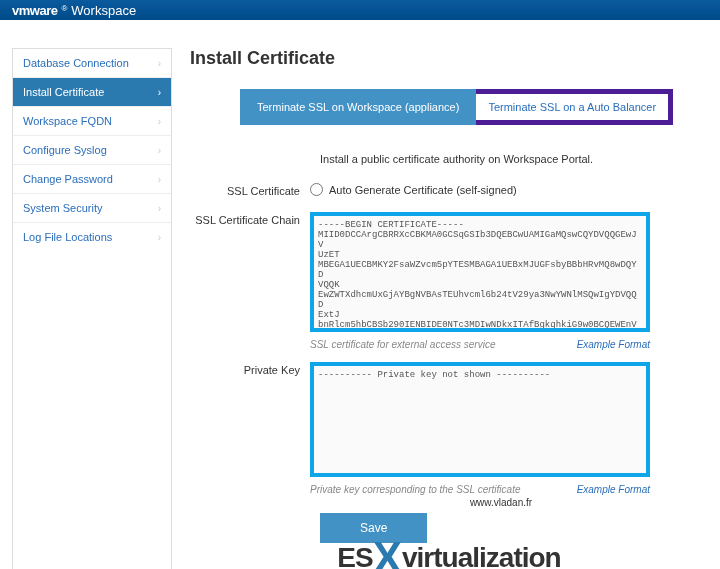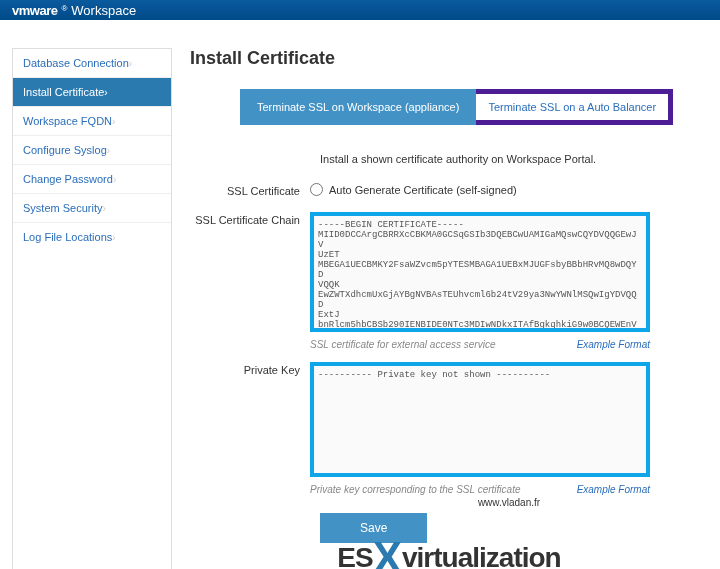--- a/index.html
+++ b/index.html
@@ -5,21 +5,21 @@
 * { box-sizing: border-box; margin: 0; padding: 0; }
 body { font-family: Arial, Helvetica, sans-serif; font-size: 12px; color: #333; background: #fff; width: 720px; }
 .header { background: linear-gradient(#0a5a9e, #004a88); height: 20px; display: flex; align-items: center; padding: 0 12px; }
 .brand { color: #fff; font-size: 13px; display: flex; align-items: baseline; gap: 4px; }
 .brand .vmw { font-weight: bold; letter-spacing: -0.5px; }
 .brand .reg { font-size: 8px; position: relative; top: -4px; }
 .brand .ws { font-weight: normal; }
 .stripe { height: 20px; background: #fff; border-bottom: 1px solid transparent; }
 .body { display: flex; padding: 8px 12px 20px 12px; gap: 18px; }
 .sidebar { width: 160px; border: 1px solid #ddd; background: #fff; }
-.side-item { display: flex; align-items: center; justify-content: flex-start; padding: 8px 10px; border-bottom: 1px solid #eee; color: #2a6ebb; font-size: 11px; cursor: pointer; }
+.side-item { display: flex; align-items: center; justify-content: space-between; padding: 8px 10px; border-bottom: 1px solid #eee; color: #2a6ebb; font-size: 11px; cursor: pointer; }
 .side-item:last-child { border-bottom: none; }
 .side-item.active { background: #2a7ab0; color: #fff; }
 .side-item .chev { color: #ccc; font-size: 10px; }
 .side-item.active .chev { color: #fff; }
 .main { flex: 1; }
 .page-title { font-size: 18px; font-weight: bold; margin-bottom: 20px; color: #333; }
 .tabs { display: flex; margin-left: 50px; }
 .tab { padding: 7px 12px; font-size: 11px; cursor: pointer; border: 5px solid #4c1d95; }
 .tab.active { background: #4292c6; color: #fff; border-color: #4292c6; }
 .tab.inactive { background: #fff; color: #2a6ebb; border-left: none; }
@@ -33,21 +33,21 @@
 .ta-cert { height: 120px; }
 .ta-key { height: 115px; }
 .helper-row { display: flex; justify-content: space-between; width: 340px; margin-top: 4px; font-size: 10px; }
 .helper-row .hint { color: #888; font-style: italic; }
 .helper-row .example { color: #2a6ebb; font-style: italic; cursor: pointer; }
 .save-row { margin: 18px 0 0 130px; }
 .save-btn { background: #4292c6; color: #fff; border: none; padding: 8px 40px; font-size: 12px; cursor: pointer; }
 .watermark { position: relative; text-align: center; margin-top: -30px; font-family: Arial; pointer-events: none; }
 .watermark .big { font-size: 28px; font-weight: bold; letter-spacing: -1px; color: #333; }
 .watermark .x { font-size: 44px; font-weight: bold; color: #2a7ab0; position: relative; top: 6px; }
-.watermark .url { font-size: 10px; color: #333; position: relative; top: -18px; left: 60px; }
+.watermark .url { font-size: 10px; color: #333; position: relative; top: -18px; left: 52px; }
 </style>
 </head>
 <body>
 
 <div class="header">
   <div class="brand">
     <span class="vmw">vmware</span>
       <span class="reg">®</span>
     <span class="ws">Workspace</span>
   </div>
@@ -87,21 +87,21 @@
   </div>
 
   <div class="main">
     <div class="page-title">Install Certificate</div>
 
     <div class="tabs">
       <div class="tab active">Terminate SSL on Workspace (appliance)</div>
       <div class="tab inactive">Terminate SSL on a Auto Balancer</div>
     </div>
 
-    <div class="desc">Install a shown certificate authority on Workspace Portal.</div>
+    <div class="desc">Install a public certificate authority on Workspace Portal.</div>
 
     <div class="form-row">
       <div class="form-label">SSL Certificate</div>
       <div class="form-ctrl">
         <div class="radio-row">
           <input type="radio" style="">
           <span>Auto Generate Certificate (self-signed)</span>
         </div>
       </div>
     </div>

